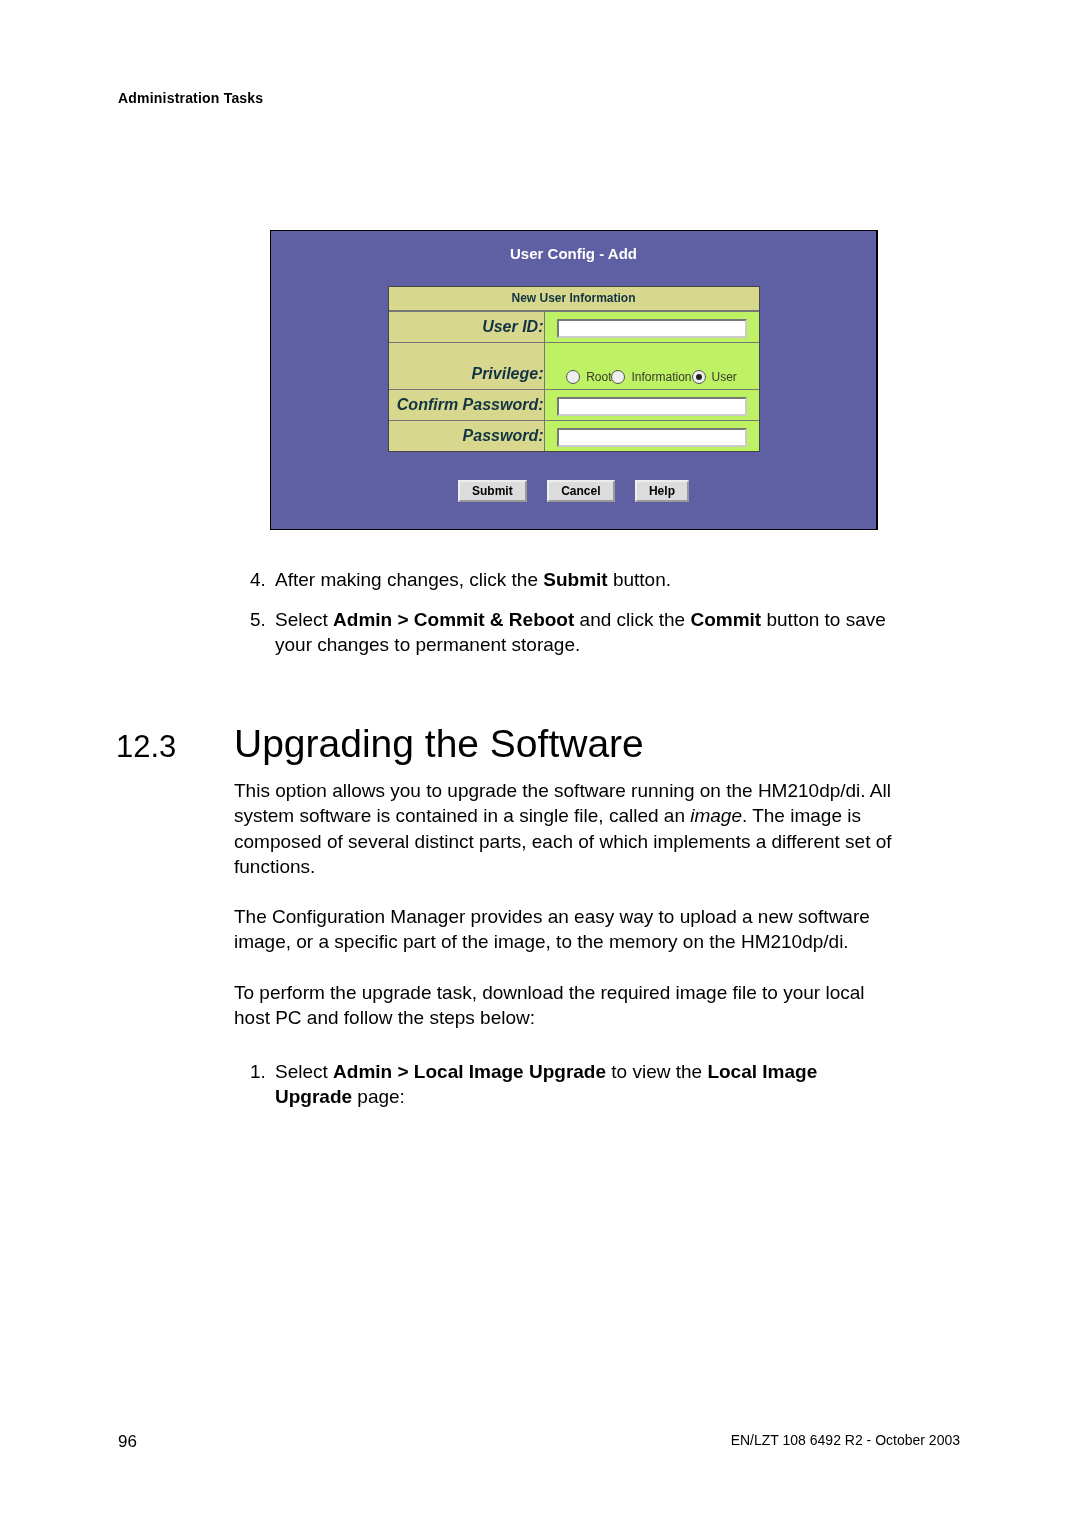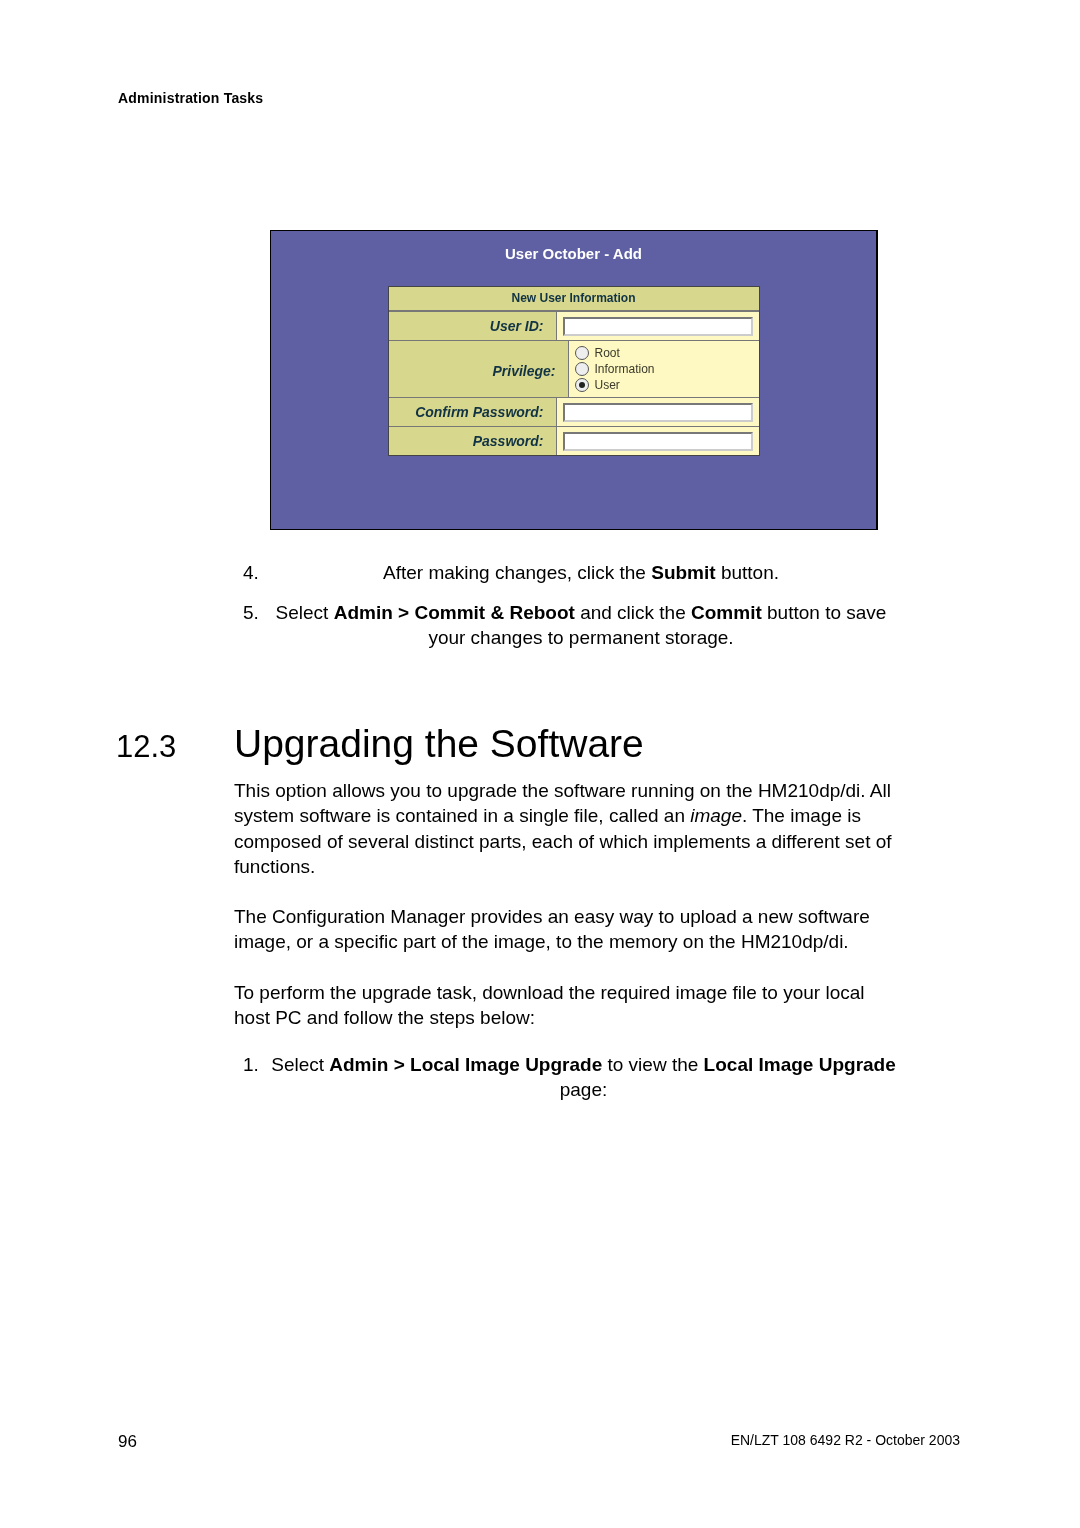--- a/index.html
+++ b/index.html
@@ -64,34 +64,34 @@
     font-style: normal;
   }
   .form-row {
     display: flex;
     border-top: 1px solid #777;
   }
   .form-row:first-child { border-top: none; }
   .label-cell {
     width: 155px;
     text-align: right;
-    padding: 6px 12px;
-    font-size: 14px;
+    padding: 6px 0;
+    font-size: 16px;
     font-weight: bold;
     font-style: italic;
     color: #134;
   }
   .input-cell {
     flex: 1;
     padding: 4px 6px;
     border-left: 1px solid #777;
-    background: #fef9c3;
-    display: flex;
-    flex-direction: column;
+    background: #bef264;
+    display: flex;
     justify-content: center;
+    align-items: flex-end;
   }
   .text-input {
     width: 190px;
     height: 19px;
     font-size: 12px;
     background: #fff;
     border: 2px inset #ccc;
     box-sizing: border-box;
   }
   .radio-line {
@@ -137,22 +137,21 @@
   .body-content {
     position: absolute;
     left: 234px;
     top: 560px;
     width: 660px;
     font-size: 19px;
     line-height: 1.35;
   }
   .ol {
     padding-left: 30px;
-    margin: 0;
-    text-align: center;
+    margin: 7px;
   }
   .ol li { padding-left: 4px; margin-bottom: 14px; }
   .section-row {
     position: absolute;
     left: 116px;
     top: 722px;
     width: 800px;
     display: flex;
     align-items: baseline;
   }
@@ -189,21 +188,21 @@
   b { font-weight: bold; }
   i.term { font-style: italic; }
 </style>
 </head>
 <body>
 
 <div class="page">
   <div class="header-title">Administration Tasks</div>
 
   <div class="screenshot-container">
-    <div class="sc-title">User October - Add</div>
+    <div class="sc-title">User Config - Add</div>
 
     <div class="form-box">
       <div class="form-caption">New User Information</div>
 
       <div class="form-row">
         <div class="label-cell">User ID:</div>
         <div class="input-cell">
           <input class="text-input" style="">
         </div>
       </div>
@@ -234,20 +233,25 @@
       </div>
 
       <div class="form-row">
         <div class="label-cell">Password:</div>
         <div class="input-cell">
           <input type="password" class="text-input" style="">
         </div>
       </div>
     </div>
 
+    <div class="button-row">
+      <span class="win-btn">Submit</span>
+      <span class="win-btn">Cancel</span>
+      <span class="win-btn">Help</span>
+    </div>
   </div>
 
   <div class="body-content">
     <ol class="ol" start="4">
       <li>
         <span>After making changes, click the </span><b>Submit</b><span> button.</span>
       </li>
       <li>
         <span>Select </span><b>Admin &gt; Commit &amp; Reboot</b><span> and click the </span><b>Commit</b><span> button to save your changes to permanent storage.</span>
       </li>

